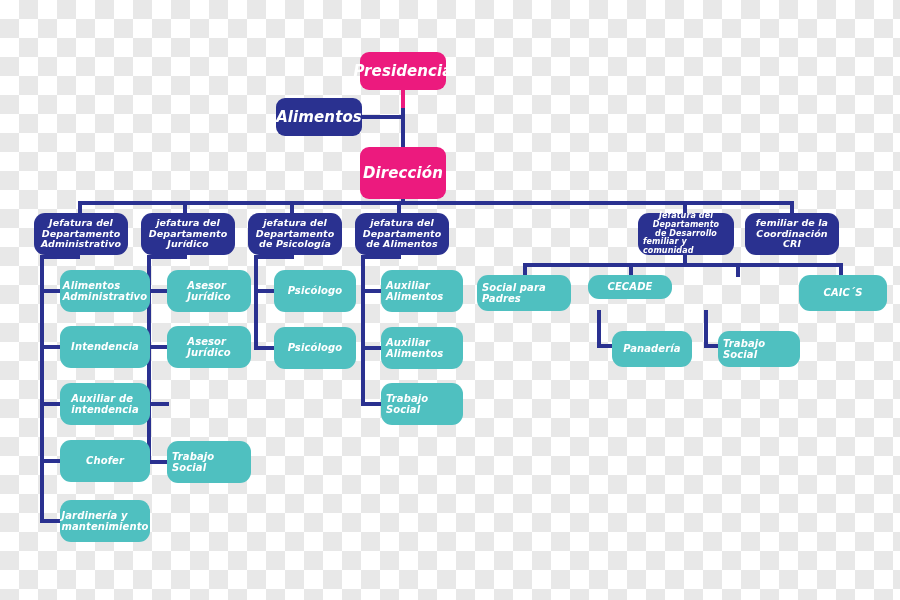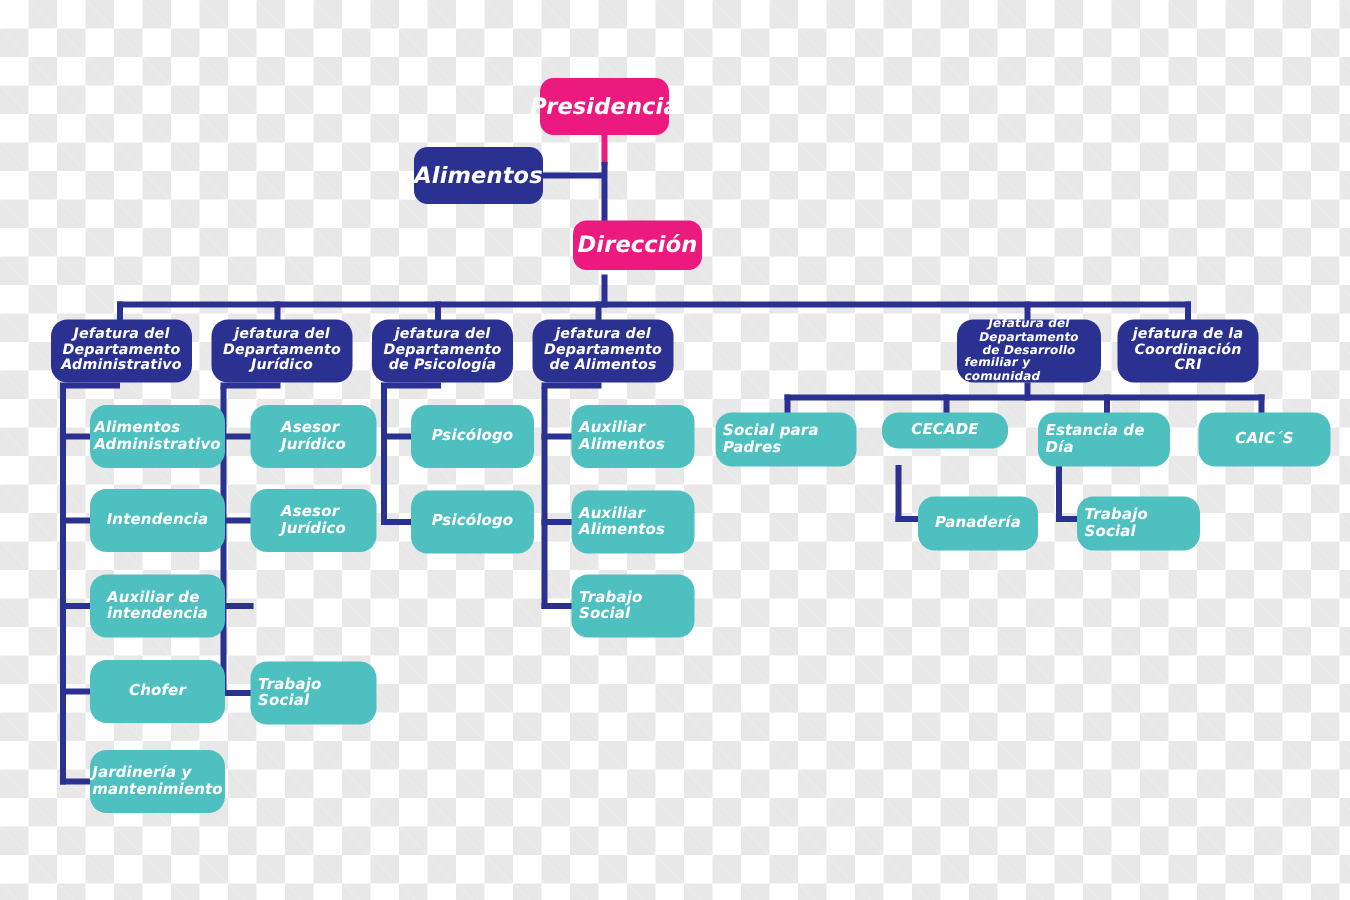--- a/index.html
+++ b/index.html
@@ -98,21 +98,21 @@
   <div class="ln" style="left:597px;top:310px;width:4px;height:38px;"></div>
   <div class="ln" style="left:597px;top:344px;width:22px;height:4px;"></div>
 
   <div class="ln" style="left:704px;top:310px;width:4px;height:38px;"></div>
   <div class="ln" style="left:704px;top:344px;width:22px;height:4px;"></div>
 
   <div class="node pink" style="left:360px;top:52px;width:86px;height:38px;">Presidencia</div>
 
   <div class="node navy sec" style="left:276px;top:98px;width:86px;height:38px;">Alimentos</div>
 
-  <div class="node pink" style="left:360px;top:147px;width:86px;height:33px;margin-left:22px;">Dirección</div>
+  <div class="node pink" style="left:360px;top:147px;width:86px;height:52px;">Dirección</div>
 
   <div class="node navy hdr" style="left:34px;top:213px;width:94px;height:42px;flex-direction:column;">
     <span>Jefatura del</span>
     <span>Departamento</span>
     <span>Administrativo</span>
   </div>
 
   <div class="node navy hdr" style="left:141px;top:213px;width:94px;height:42px;flex-direction:column;">
     <span>jefatura del</span>
     <span>Departamento</span>
@@ -132,21 +132,21 @@
   </div>
 
   <div class="node navy hdr" style="left:638px;top:213px;width:96px;height:42px;flex-direction:column;font-size:8px;">
     <span>Jefatura del</span>
     <span>Departamento</span>
     <span>de Desarrollo</span>
     <span>femiliar y comunidad</span>
   </div>
 
   <div class="node navy hdr" style="left:745px;top:213px;width:94px;height:42px;flex-direction:column;">
-    <span>jefatura de la</span>
+    <span>femiliar de la</span>
     <span>Coordinación</span>
     <span>CRI</span>
   </div>
 
   <div class="node teal" style="left:60px;top:270px;width:90px;height:42px;white-space:pre-line;">Alimentos
 Administrativo</div>
   <div class="node teal" style="left:60px;top:326px;width:90px;height:42px;white-space:pre-line;">Intendencia</div>
   <div class="node teal" style="left:60px;top:383px;width:90px;height:42px;white-space:pre-line;font-style:italic;">Auxiliar de
 intendencia</div>
   <div class="node teal" style="left:60px;top:440px;width:90px;height:42px;white-space:pre-line;">Chofer</div>
@@ -161,19 +161,18 @@
 
   <div class="node teal" style="left:274px;top:270px;width:82px;height:42px;white-space:pre-line;">Psicólogo</div>
   <div class="node teal" style="left:274px;top:327px;width:82px;height:42px;white-space:pre-line;">Psicólogo</div>
 
   <div class="node teal" style="left:381px;top:270px;width:82px;height:42px;white-space:pre-line;">Auxiliar Alimentos</div>
   <div class="node teal" style="left:381px;top:327px;width:82px;height:42px;white-space:pre-line;">Auxiliar Alimentos</div>
   <div class="node teal" style="left:381px;top:383px;width:82px;height:42px;white-space:pre-line;">Trabajo Social</div>
 
   <div class="node teal" style="left:477px;top:275px;width:94px;height:36px;">Social para Padres</div>
   <div class="node teal" style="left:588px;top:275px;width:84px;height:24px;">CECADE</div>
-  <div class="node teal" style="left:692px;top:275px;width:88px;height:36px;">Estancia de Día</div>
   <div class="node teal" style="left:799px;top:275px;width:88px;height:36px;">CAIC´S</div>
 
   <div class="node teal" style="left:612px;top:331px;width:80px;height:36px;">Panadería</div>
   <div class="node teal" style="left:718px;top:331px;width:82px;height:36px;">Trabajo Social</div>
 
 </div>
 
 </body></html>

